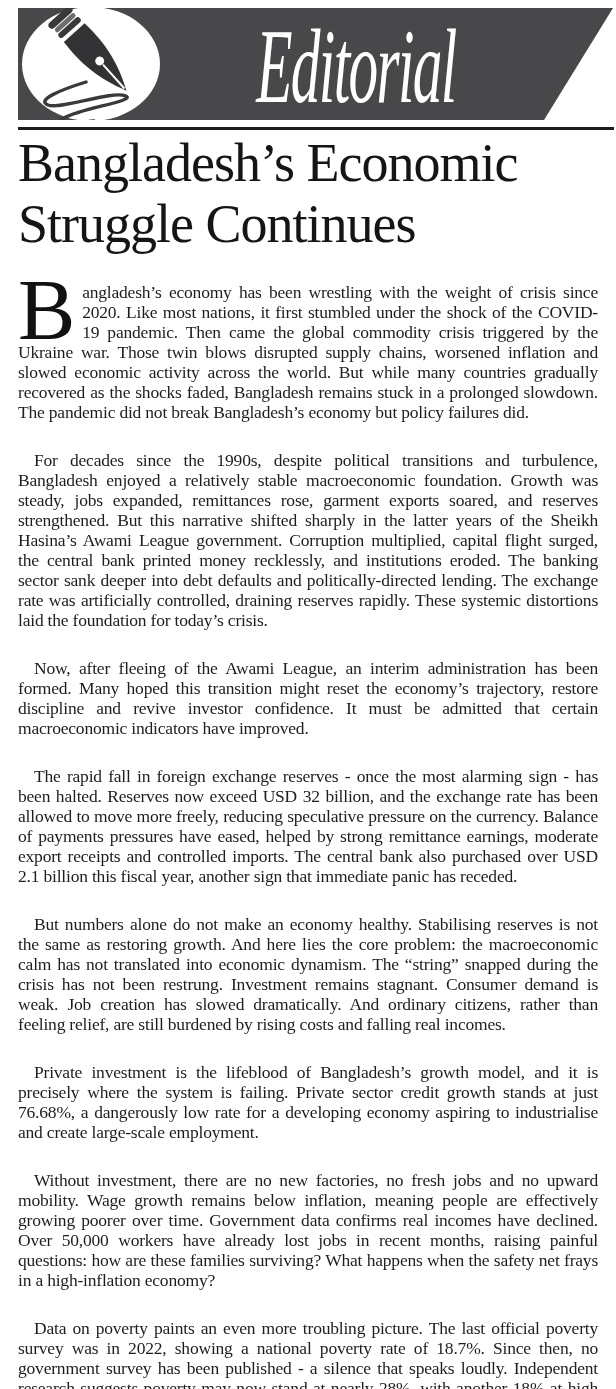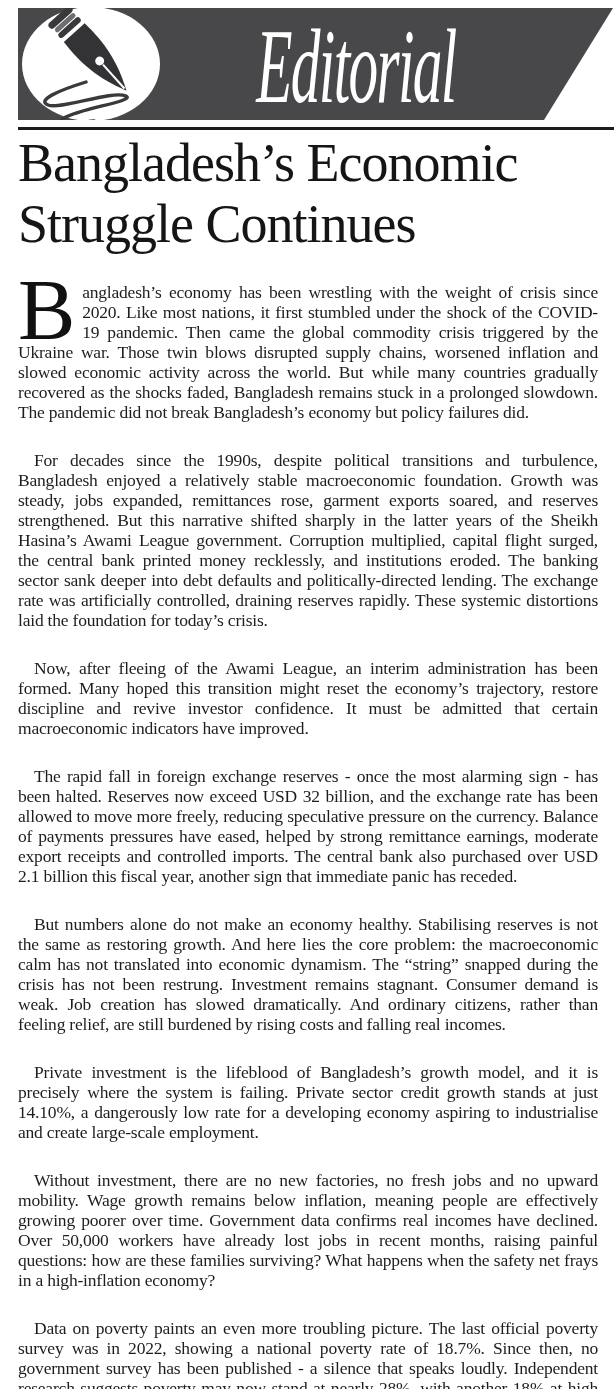--- a/index.html
+++ b/index.html
@@ -105,18 +105,18 @@
   <h1 class="headline">Bangladesh’s Economic Struggle Continues</h1>
 
   <article class="article">
     <p>
       <span class="dropcap">B</span><span>angladesh’s economy has been wrestling with the weight of crisis since 2020. Like most nations, it first stumbled under the shock of the COVID-19 pandemic. Then came the global commodity crisis triggered by the Ukraine war. Those twin blows disrupted supply chains, worsened inflation and slowed economic activity across the world. But while many countries gradually recovered as the shocks faded, Bangladesh remains stuck in a prolonged slowdown. The pandemic did not break Bangladesh’s economy but policy failures did.</span>
     </p>
     <p class="indent">For decades since the 1990s, despite political transitions and turbulence, Bangladesh enjoyed a relatively stable macroeconomic foundation. Growth was steady, jobs expanded, remittances rose, garment exports soared, and reserves strengthened. But this narrative shifted sharply in the latter years of the Sheikh Hasina’s Awami League government. Corruption multiplied, capital flight surged, the central bank printed money recklessly, and institutions eroded. The banking sector sank deeper into debt defaults and politically-directed lending. The exchange rate was artificially controlled, draining reserves rapidly. These systemic distortions laid the foundation for today’s crisis.</p>
     <p class="indent">Now, after fleeing of the Awami League, an interim administration has been formed. Many hoped this transition might reset the economy’s trajectory, restore discipline and revive investor confidence. It must be admitted that certain macroeconomic indicators have improved.</p>
     <p class="indent">The rapid fall in foreign exchange reserves - once the most alarming sign - has been halted. Reserves now exceed USD 32 billion, and the exchange rate has been allowed to move more freely, reducing speculative pressure on the currency. Balance of payments pressures have eased, helped by strong remittance earnings, moderate export receipts and controlled imports. The central bank also purchased over USD 2.1 billion this fiscal year, another sign that immediate panic has receded.</p>
     <p class="indent">But numbers alone do not make an economy healthy. Stabilising reserves is not the same as restoring growth. And here lies the core problem: the macroeconomic calm has not translated into economic dynamism. The “string” snapped during the crisis has not been restrung. Investment remains stagnant. Consumer demand is weak. Job creation has slowed dramatically. And ordinary citizens, rather than feeling relief, are still burdened by rising costs and falling real incomes.</p>
-    <p class="indent">Private investment is the lifeblood of Bangladesh’s growth model, and it is precisely where the system is failing. Private sector credit growth stands at just 14.10%, a dangerously low rate for a developing economy aspiring to industrialise and create large-scale employment.</p>
+    <p class="indent">Private investment is the lifeblood of Bangladesh’s growth model, and it is precisely where the system is failing. Private sector credit growth stands at just 76.68%, a dangerously low rate for a developing economy aspiring to industrialise and create large-scale employment.</p>
     <p class="indent">Without investment, there are no new factories, no fresh jobs and no upward mobility. Wage growth remains below inflation, meaning people are effectively growing poorer over time. Government data confirms real incomes have declined. Over 50,000 workers have already lost jobs in recent months, raising painful questions: how are these families surviving? What happens when the safety net frays in a high-inflation economy?</p>
     <p class="indent">Data on poverty paints an even more troubling picture. The last official poverty survey was in 2022, showing a national poverty rate of 18.7%. Since then, no government survey has been published - a silence that speaks loudly. Independent research suggests poverty may now stand at nearly 28%, with another 18% at high risk of falling below the poverty line. Poverty has not been archived in a museum; it stands in the streets, visible in every corner of the country. Daily wage earners stretching meals, middle-class families cutting protein consumption, parents withdrawing children from private schools - these stories define today’s Bangladesh far more than foreign reserve figures.</p>
   </article>
 
 </div>
 
 </body></html>

